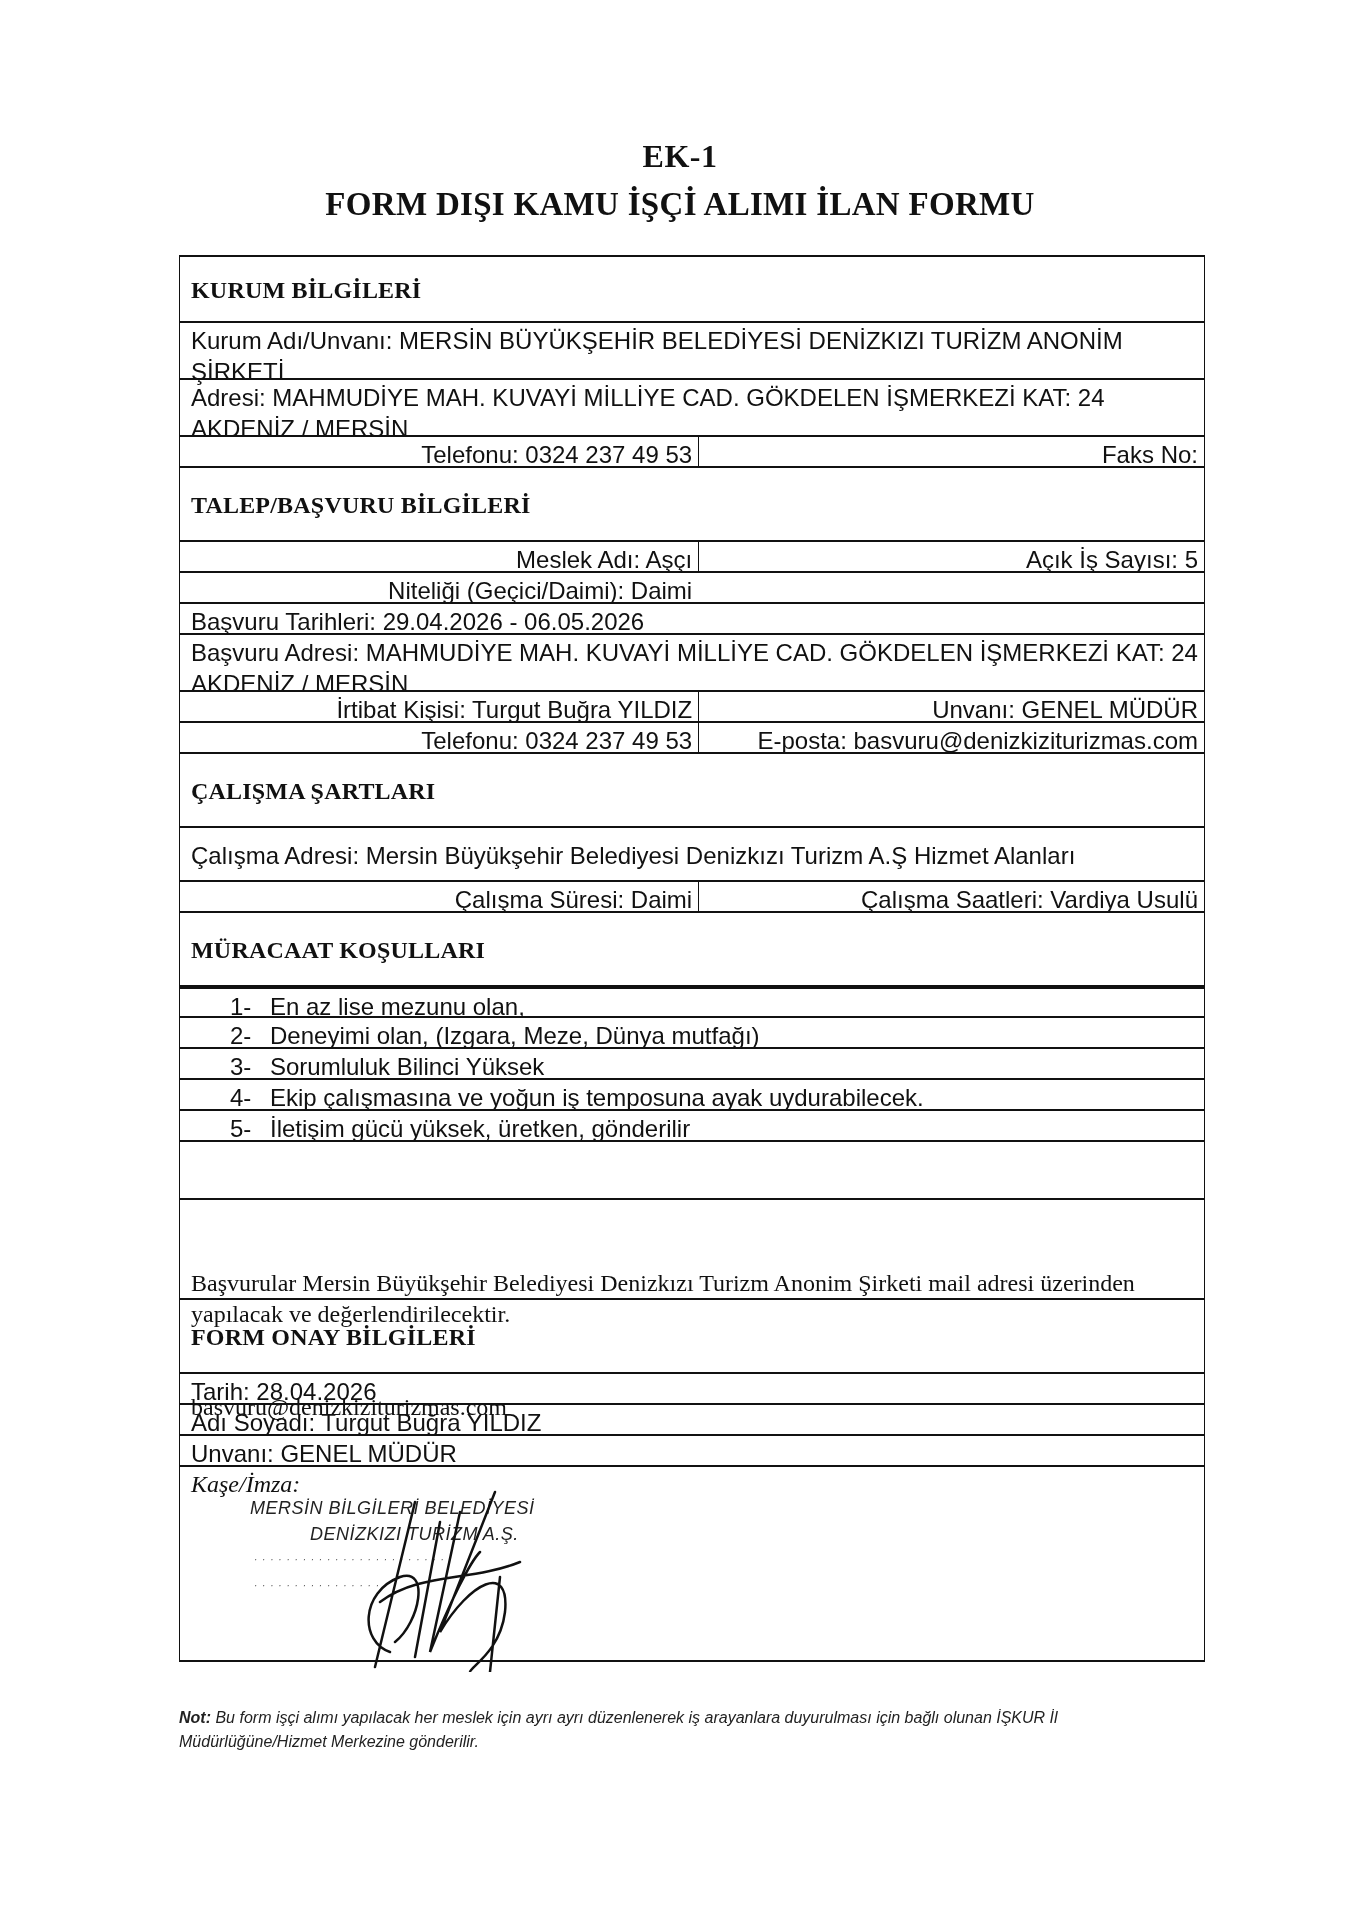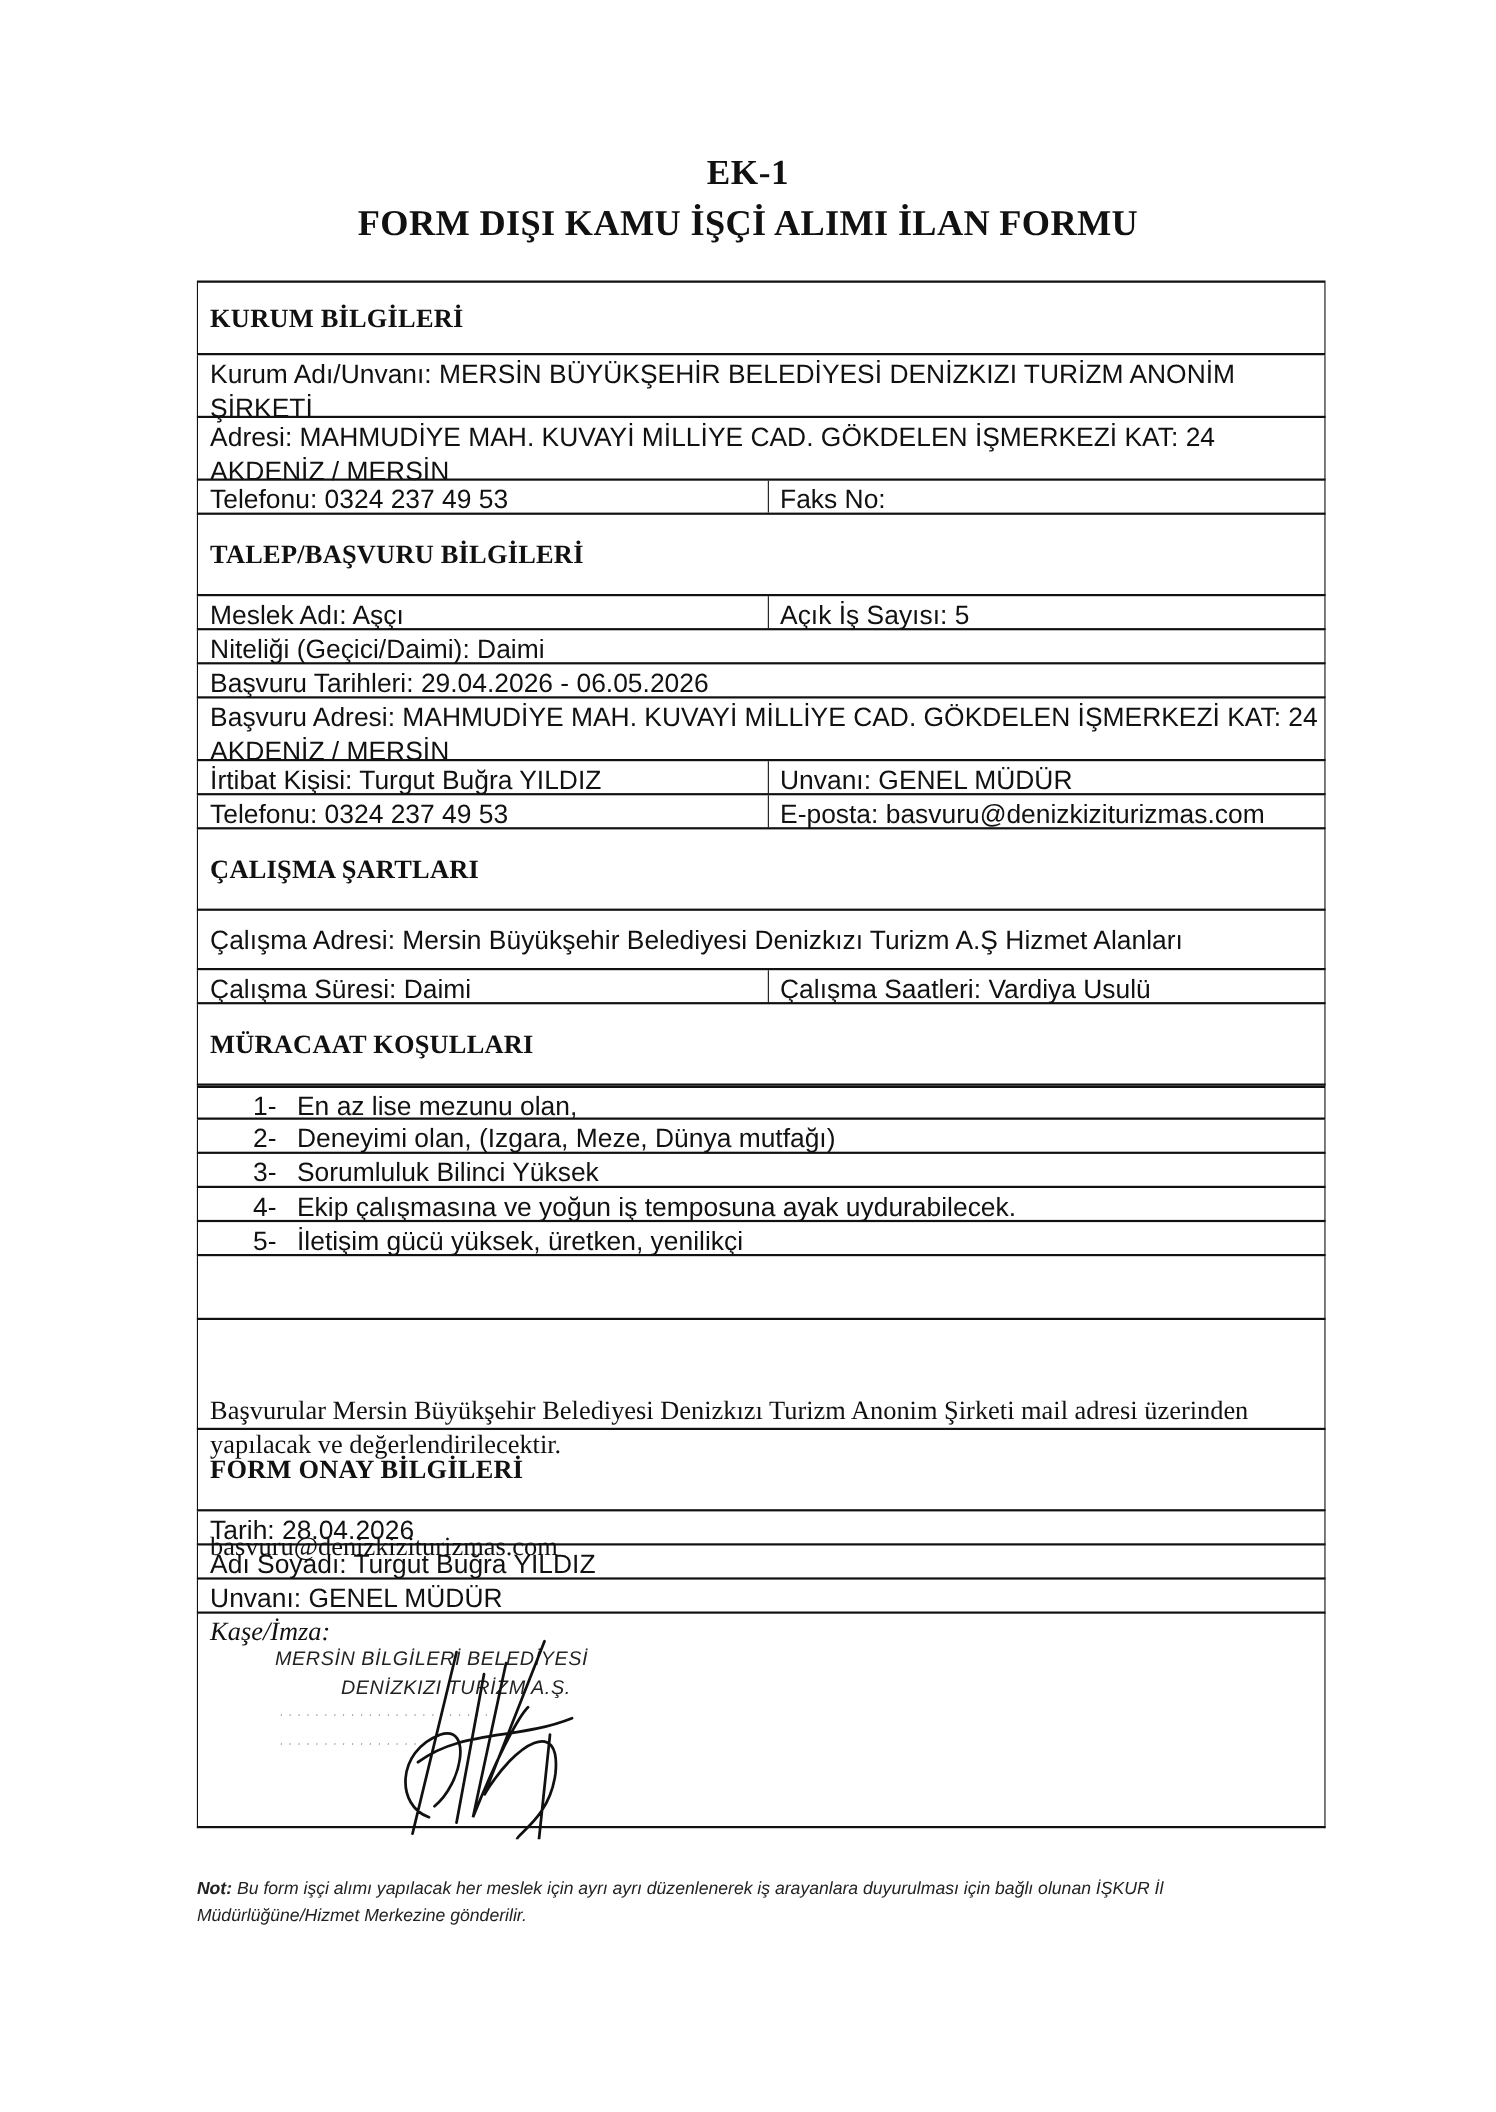--- a/index.html
+++ b/index.html
@@ -8,21 +8,21 @@
     font-family: "Liberation Sans", sans-serif; color: #111;
   }
   .title-block { position: absolute; top: 136px; left: 0; width: 1360px; text-align: center; }
   .title-block .t1 { font-family: "Liberation Serif", serif; font-weight: bold; font-size: 32px; line-height: 40px; letter-spacing: 0.5px; }
   .title-block .t2 { font-family: "Liberation Serif", serif; font-weight: bold; font-size: 33px; line-height: 44px; margin-top: 6px; letter-spacing: 0.3px; }
 
   .form { position: absolute; left: 179px; top: 255px; width: 1026px; }
   .row { display: flex; border-left: 1.5px solid #111; border-right: 1.5px solid #111; border-bottom: 2px solid #111; box-sizing: border-box; }
   .row:first-child { border-top: 2px solid #111; }
   .cell { padding: 2px 6px 0 11px; font-size: 24px; line-height: 31px; box-sizing: border-box; white-space: pre-wrap; }
-  .cell.half { width: 50.6%; }
+  .cell.half { width: 50.6%; text-align: right; }
   .cell.half + .cell.half { width: 49.4%; border-left: 1.5px solid #111; padding-left: 10px; }
   .sec { height: 68px; display: flex; align-items: center; }
   .sec .cell { font-family: "Liberation Serif", serif; font-weight: bold; font-size: 24px; letter-spacing: 0.2px; }
   .sec.tall { height: 74px; }
   .row.addr2 { height: 57px; }
   .row.single { height: 31px; }
   .row.gap { height: 58px; }
   .list .cell { padding-left: 50px; }
   .list .num { display: inline-block; width: 40px; }
   .row.sign { height: 195px; border-bottom: 2px solid #111; position: relative; font-style: italic; }
@@ -104,21 +104,21 @@
     <div class="row single">
         <div class="cell"><span class="num">2-</span><span>Deneyimi olan, (Izgara, Meze, Dünya mutfağı)</span></div>
       </div>
     <div class="row single">
         <div class="cell"><span class="num">3-</span><span>Sorumluluk Bilinci Yüksek</span></div>
       </div>
     <div class="row single">
         <div class="cell"><span class="num">4-</span><span>Ekip çalışmasına ve yoğun iş temposuna ayak uydurabilecek.</span></div>
       </div>
     <div class="row single">
-        <div class="cell"><span class="num">5-</span><span>İletişim gücü yüksek, üretken, yenilikçi</span></div>
+        <div class="cell"><span class="num">5-</span><span>İletişim gücü yüksek, üretken, gönderilir</span></div>
       </div>
   </div>
   <div class="row gap">
       <div class="cell"></div>
     </div>
   <div class="row" style="height:100px;">
     <div class="cell" style="padding-top:6px;font-family:Liberation Serif, serif;">
       <div>Başvurular Mersin Büyükşehir Belediyesi Denizkızı Turizm Anonim Şirketi mail adresi üzerinden yapılacak ve değerlendirilecektir.</div>
       <div>basvuru@denizkiziturizmas.com</div>
     </div>

